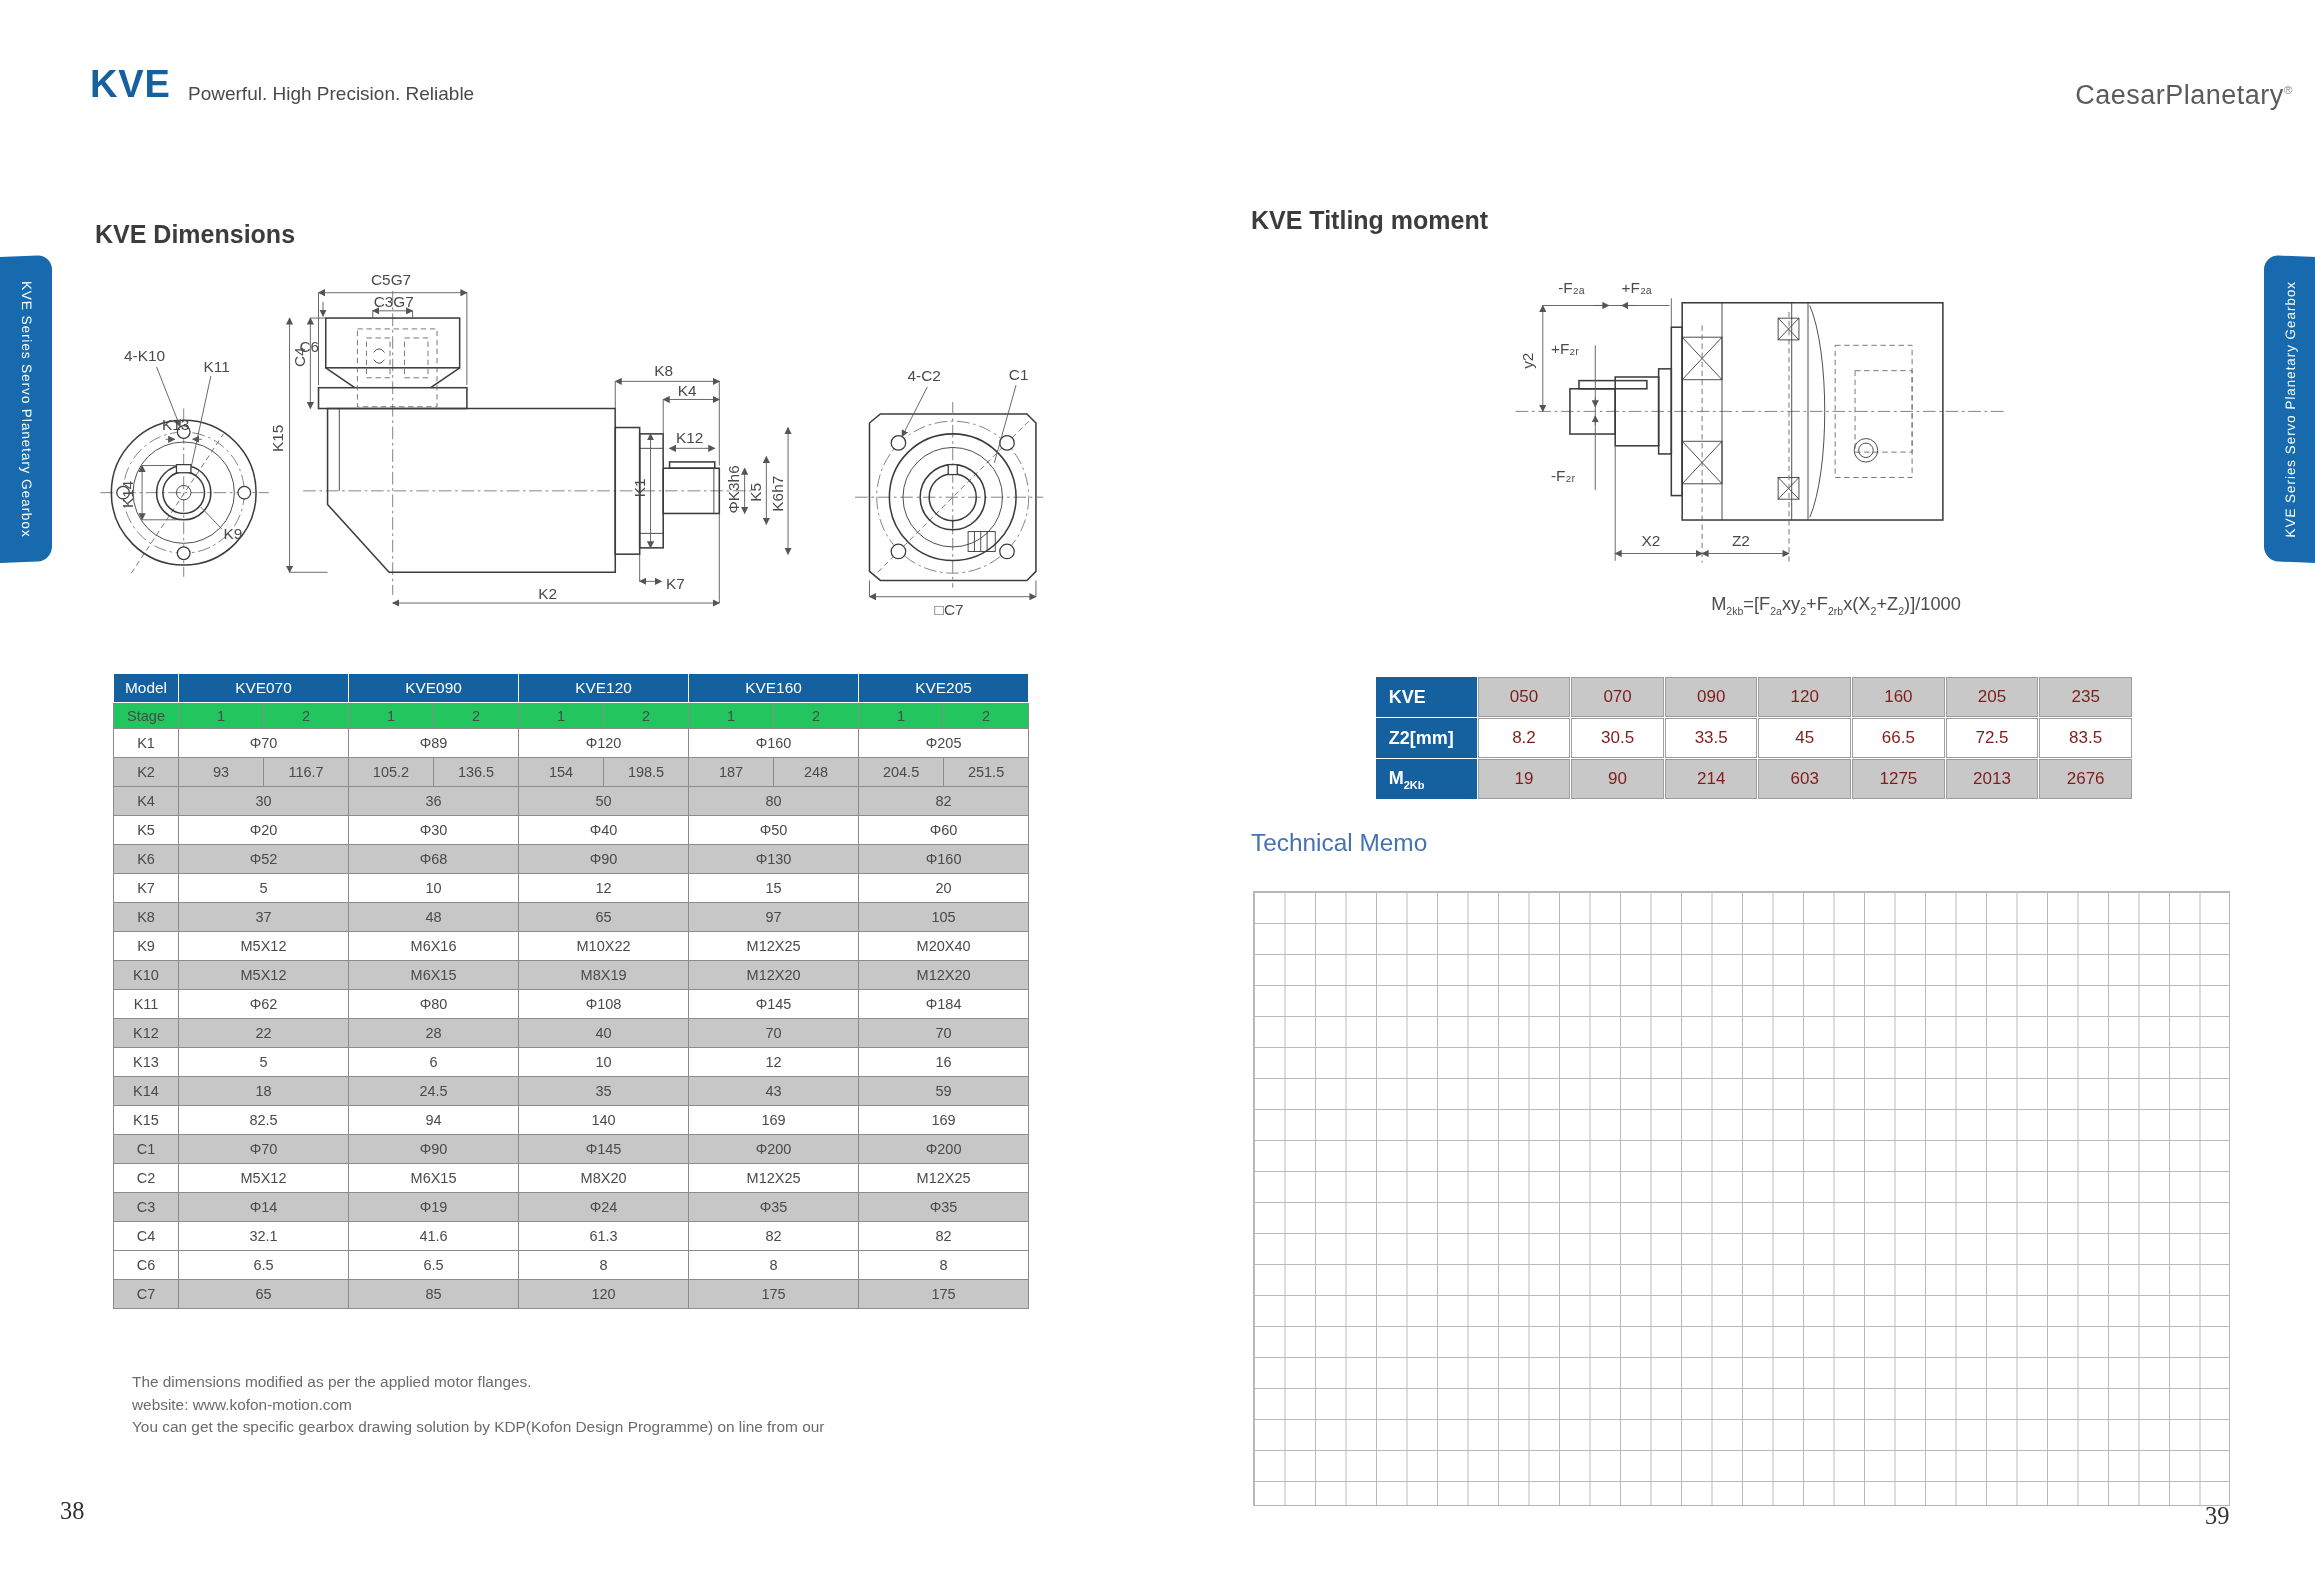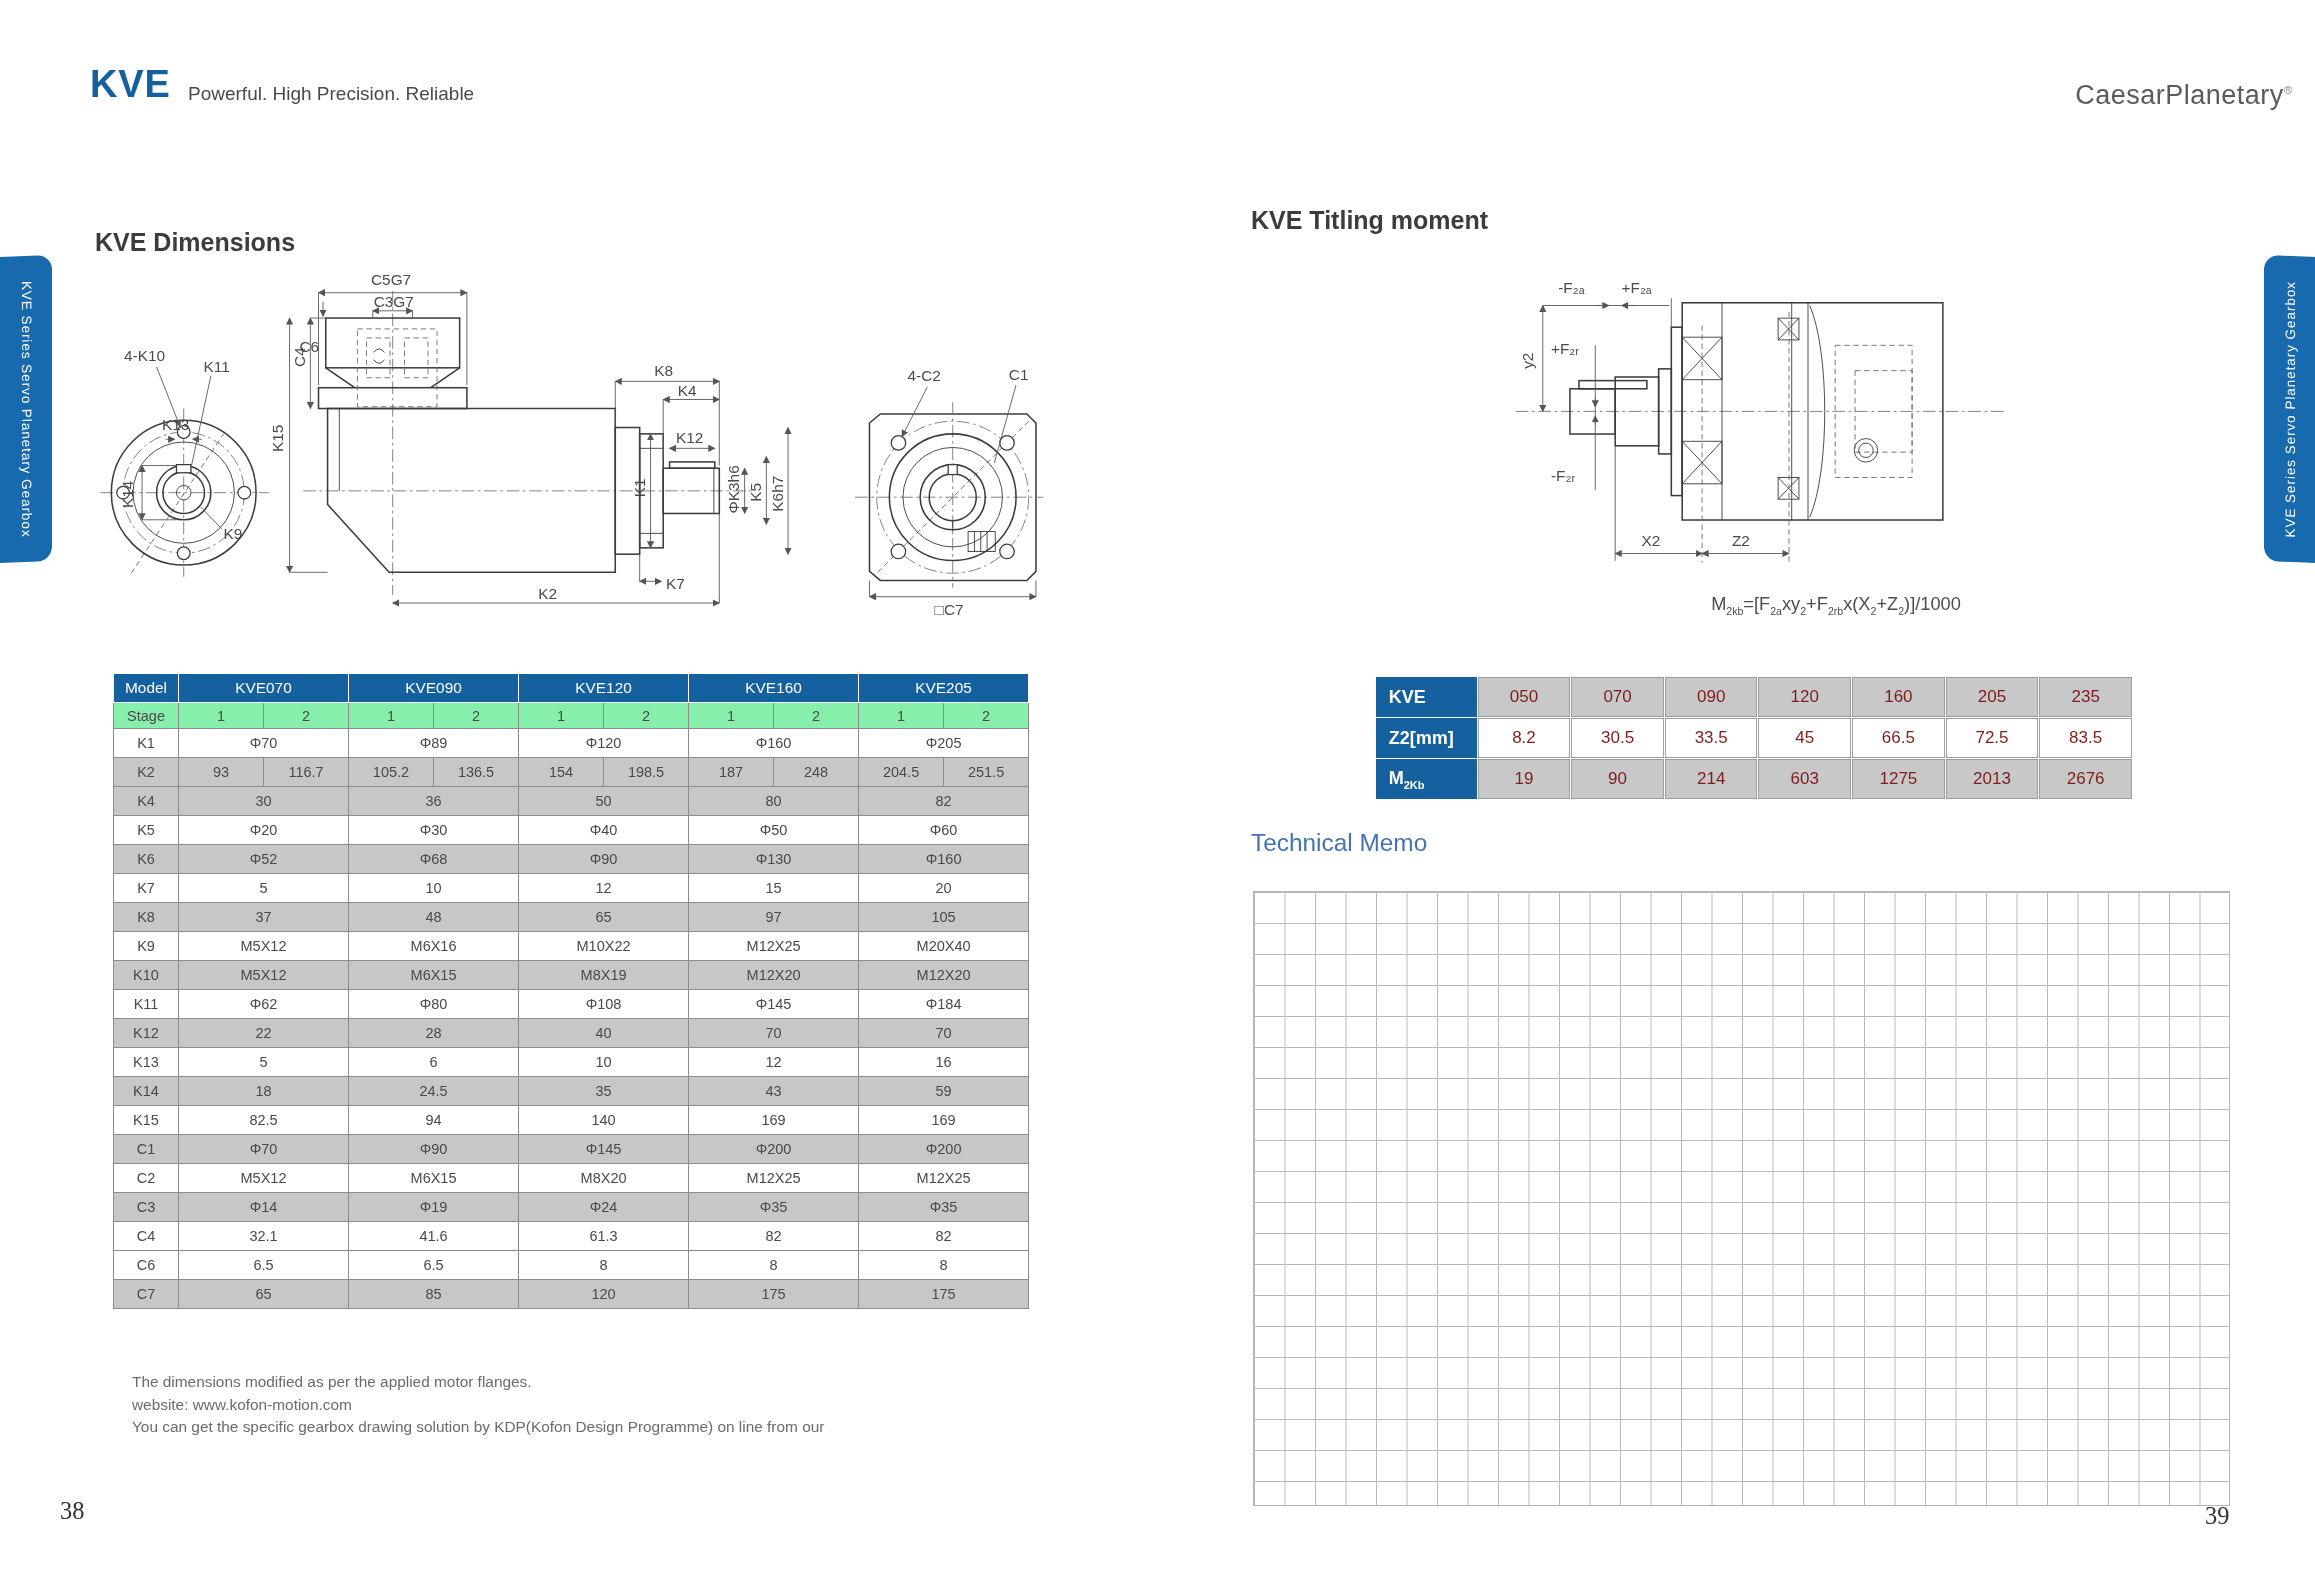--- a/index.html
+++ b/index.html
@@ -21,21 +21,21 @@
   .tab-right span{transform:rotate(180deg);}
 
   .sec-title{font-size:25px;font-weight:bold;color:#3e3b3b;}
   .memo-title{left:1251px;top:829px;font-size:24.4px;color:#4472b2;}
 
   
   table{border-collapse:collapse;table-layout:fixed;}
   .dimtbl{left:113px;top:673px;width:915px;font-size:14.5px;}
   .dimtbl th,.dimtbl td{border:0.9px solid #8c8c8c;text-align:center;padding:0;font-weight:normal;}
   .dimtbl .hrow th{background:#15619f;color:#fff;border:1.8px solid #fff;height:28px;font-size:15.4px;}
-  .dimtbl .srow td{background:#86efac;height:25px;}
+  .dimtbl .srow td{background:#22c55e;height:25px;}
   .dimtbl tr.g td{background:#c7c7c7;}
   .dimtbl tr.w td{background:#fff;}
   .dimtbl td{height:28px;color:#4a4a4a;}
   .dimtbl col.lbl{width:65px;}
   .dimtbl col.v{width:85px;}
 
   
   .tilttbl{left:1375px;top:676px;width:758px;font-size:17px;}
   .tilttbl th,.tilttbl td{border:1.8px solid #fff;text-align:center;height:40px;padding:0;}
   .tilttbl th{background:#15619f;color:#fff;font-weight:bold;text-align:left;padding-left:12.7px;font-size:18px;}
@@ -76,21 +76,21 @@
   <span>CaesarPlanetary</span><sup>®</sup>
 </div>
 
 <div class="abs tab tab-left">
   <span>KVE Series Servo Planetary Gearbox</span>
 </div>
 <div class="abs tab tab-right">
   <span>KVE Series Servo Planetary Gearbox</span>
 </div>
 
-<div class="abs sec-title" style="left:95px;top:228px;">KVE Dimensions</div>
+<div class="abs sec-title" style="left:95px;top:220px;">KVE Dimensions</div>
 
 <svg class="abs" style="left:86px;top:271px;" width="959" height="380" viewBox="0 0 1060 420">
   <defs>
     <marker id="ar1" viewBox="0 0 10 10" refX="9" refY="5" markerWidth="8" markerHeight="8" orient="auto-start-reverse">
       <path d="M0,0L10,5L0,10z" fill="#555"></path>
     </marker>
   </defs>
 
   <g>
     <line class="cl" x1="16" y1="245" x2="202" y2="245"></line>

